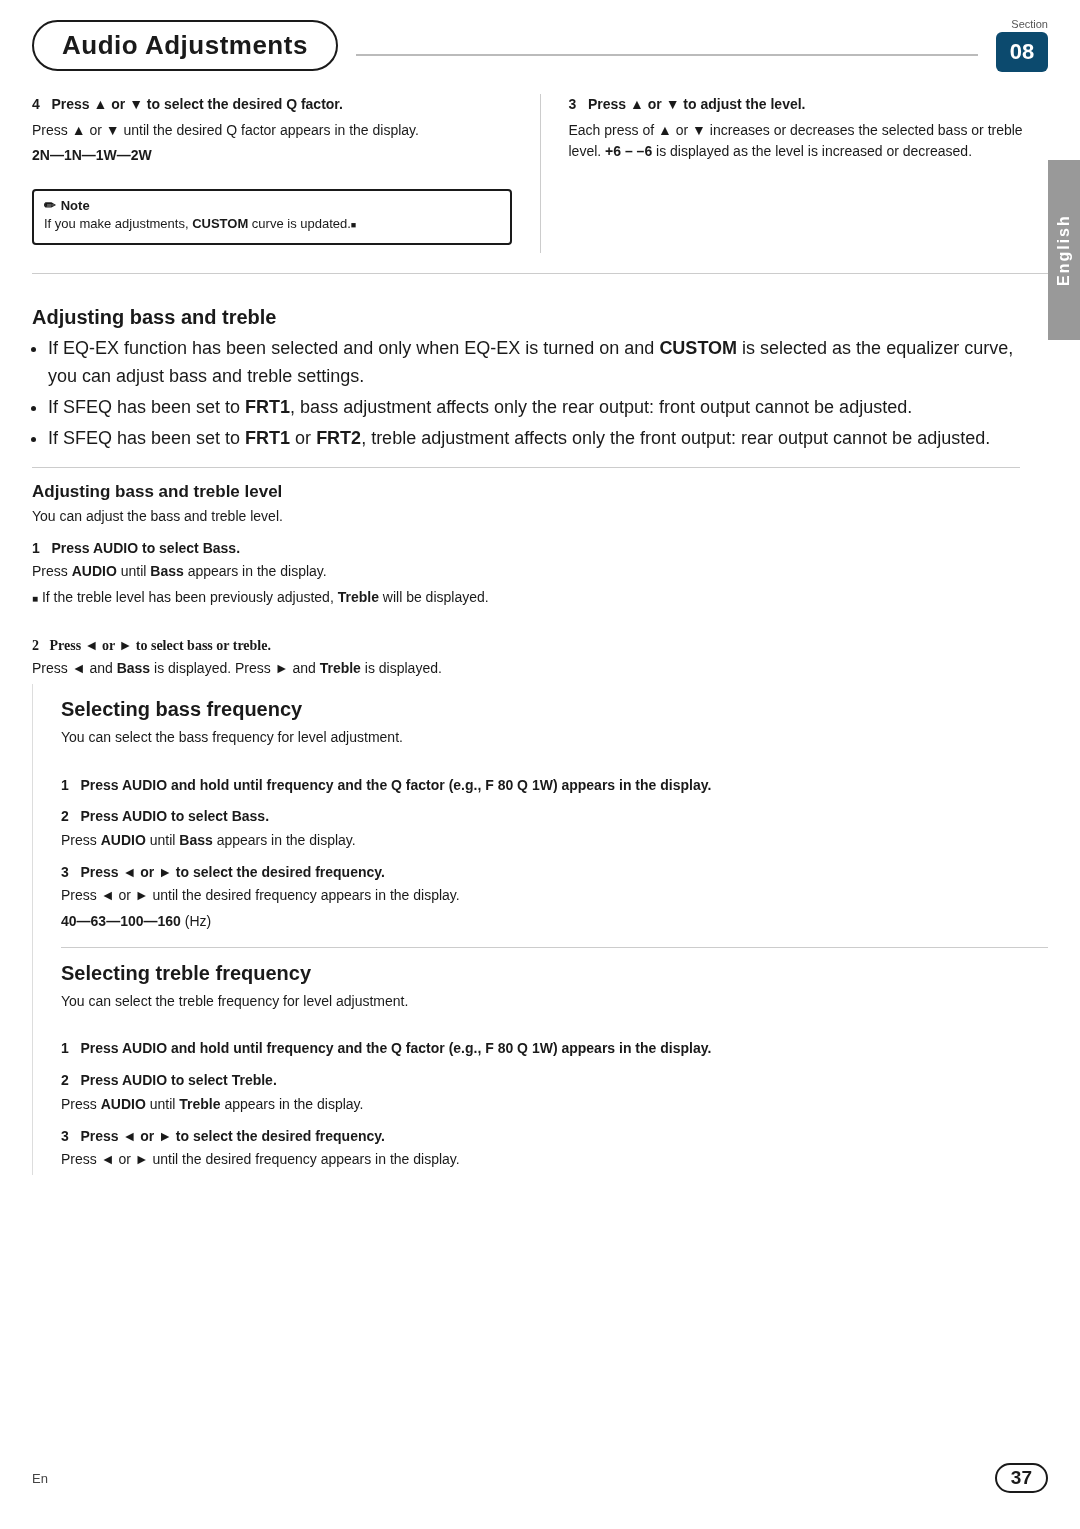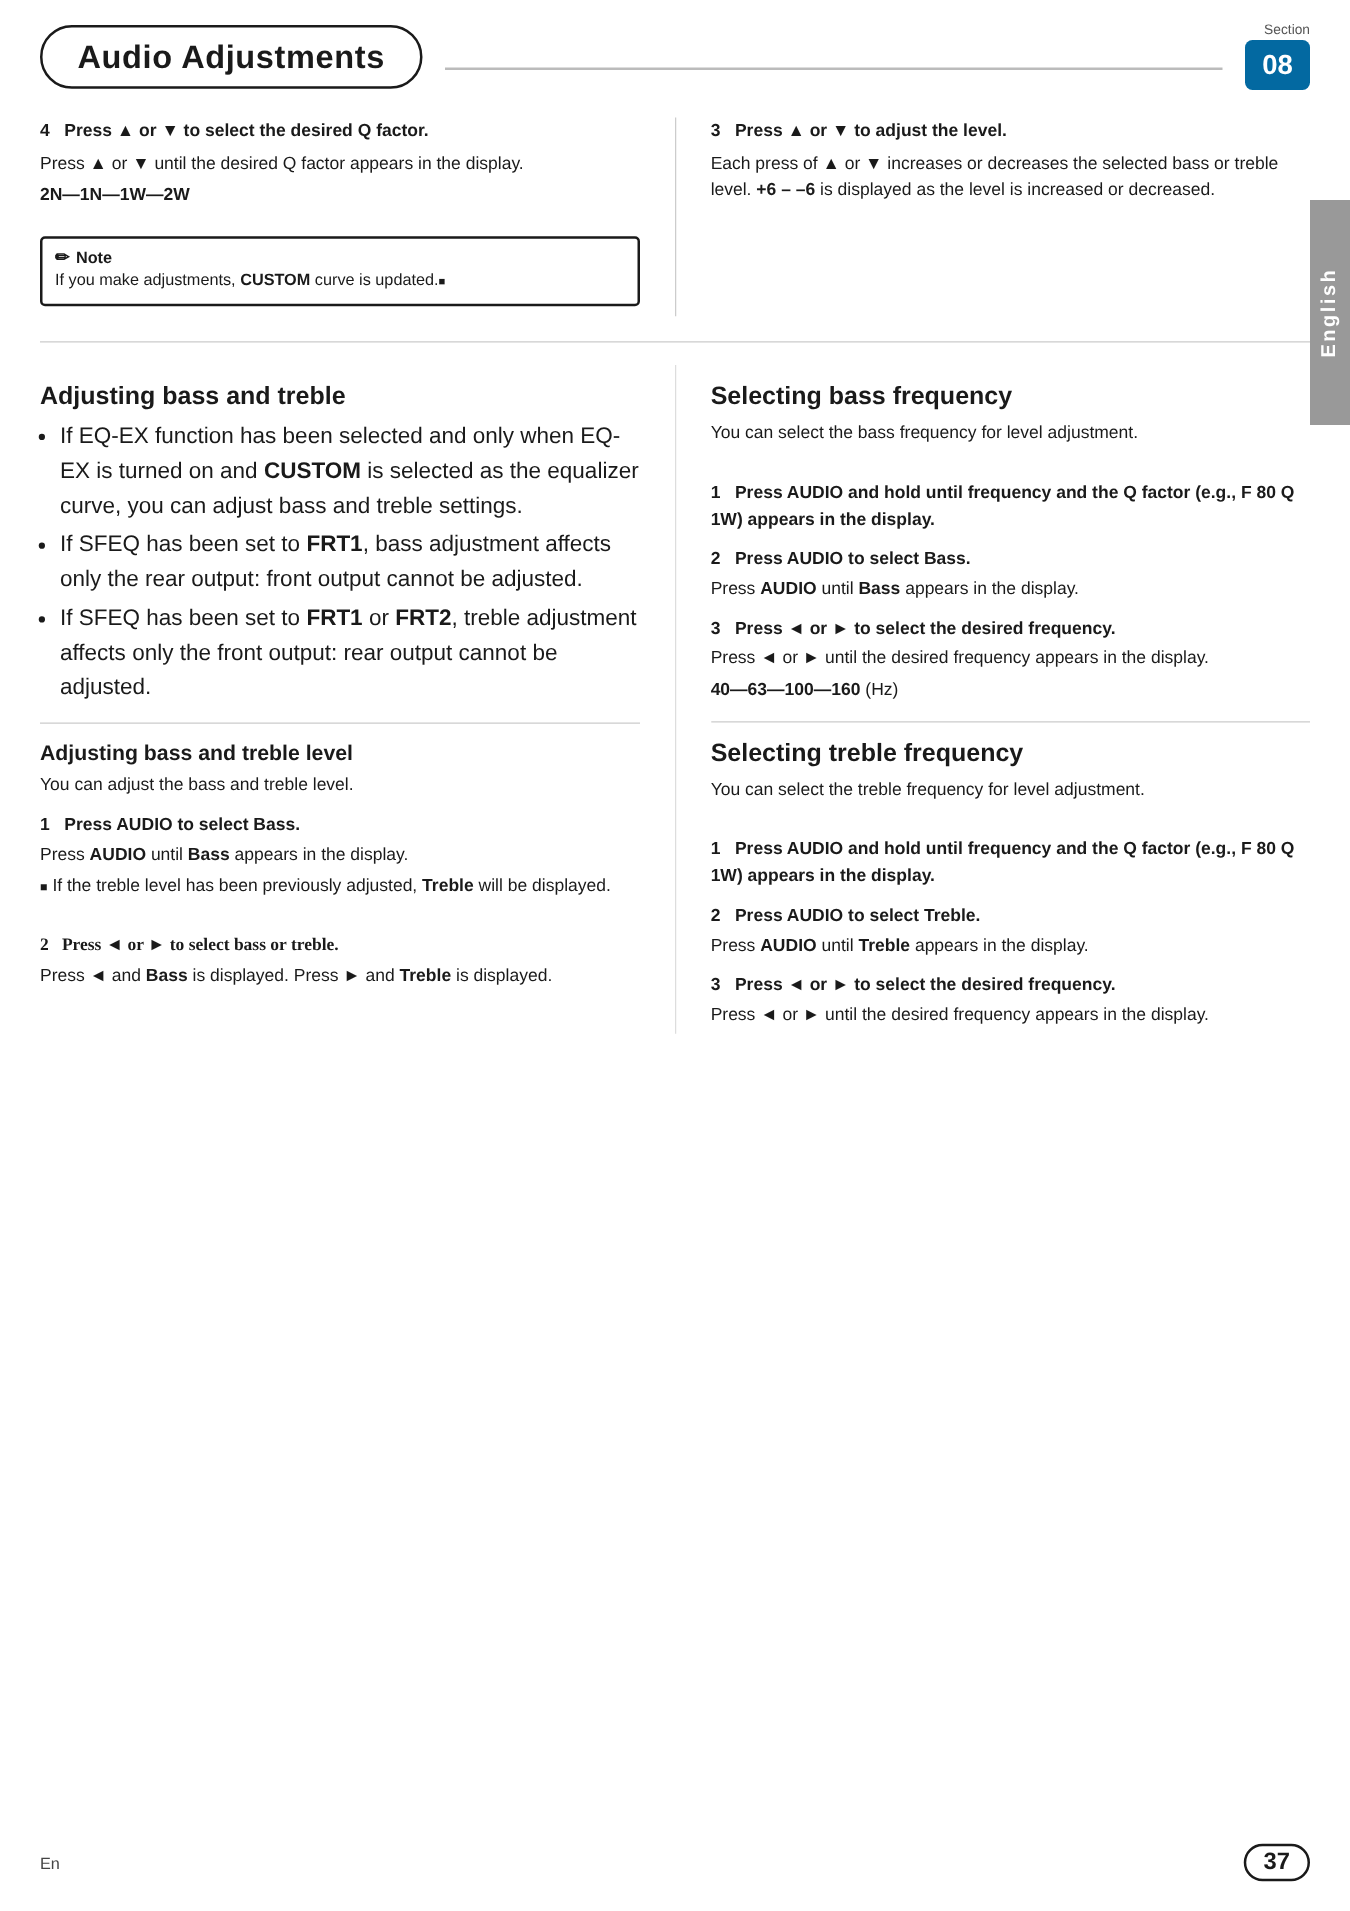--- a/index.html
+++ b/index.html
@@ -50,21 +50,21 @@
       align-items: flex-end;
     }
 
     .section-label {
       font-size: 11px;
       color: #555;
       text-align: right;
     }
 
     .section-number-box {
-      background: #0369a1;
+      background: #0c4a6e;
       color: #fff;
       font-size: 22px;
       font-weight: 800;
       width: 52px;
       height: 40px;
       display: flex;
       align-items: center;
       justify-content: center;
       border-radius: 6px;
       margin-top: 2px;
@@ -87,20 +87,21 @@
       letter-spacing: 2px;
       height: 180px;
       display: flex;
       align-items: center;
       justify-content: center;
     }
 
     
     .content {
       display: flex;
+      flex-direction: column;
       padding: 18px 32px 0 32px;
       gap: 0;
     }
 
     .col-left {
       flex: 1;
       padding-right: 28px;
     }
 
     .col-right {
@@ -185,21 +186,21 @@
 
     .divider {
       border: none;
       border-top: 1px solid #ccc;
       margin: 14px 0;
     }
 
     
     .footer {
       position: absolute;
-      bottom: 24px;
+      bottom: 36px;
       width: 100%;
       display: flex;
       justify-content: space-between;
       align-items: center;
       padding: 0 32px;
     }
 
     .footer-lang {
       font-size: 13px;
       color: #444;

